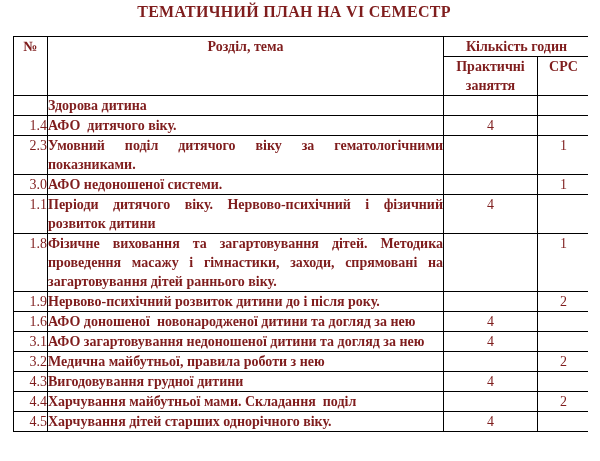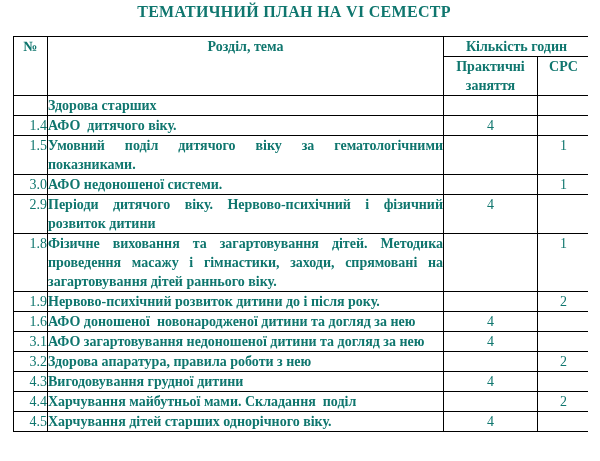--- a/index.html
+++ b/index.html
@@ -2,21 +2,21 @@
 <html><head>
 <meta charset="utf-8">
 <style>
   * { box-sizing: border-box; }
   html, body { margin: 0; padding: 0; background: #ffffff; }
   .page {
     position: relative;
     width: 588px;
     height: 461px;
     background: #ffffff;
-    color: #0f766e;
+    color: #7f1d1d;
     font-family: "Liberation Serif", "DejaVu Serif", serif;
     overflow: hidden;
   }
   .title {
     position: absolute;
     top: 3px;
     left: 0;
     width: 100%;
     margin: 0;
     text-align: center;
@@ -78,48 +78,48 @@
         <th colspan="2">Кількість годин</th>
       </tr>
       <tr>
         <th>Практичні заняття</th>
         <th>СРС</th>
       </tr>
     </thead>
     <tbody>
   <tr>
     <td class="cell-num"></td>
-    <td class="cell-topic bold">Здорова старших</td>
+    <td class="cell-topic bold">Здорова дитина</td>
     <td class="cell-practical"></td>
     <td class="cell-srs"></td>
   </tr>
 
   <tr>
     <td class="cell-num">1.4</td>
     <td class="cell-topic">АФО  дитячого віку.</td>
     <td class="cell-practical">4</td>
     <td class="cell-srs"></td>
   </tr>
 
   <tr>
-    <td class="cell-num">1.5</td>
+    <td class="cell-num">2.3</td>
     <td class="cell-topic">Умовний поділ дитячого віку за гематологічними показниками.</td>
     <td class="cell-practical"></td>
     <td class="cell-srs">1</td>
   </tr>
 
   <tr>
     <td class="cell-num">3.0</td>
     <td class="cell-topic">АФО недоношеної системи.</td>
     <td class="cell-practical"></td>
     <td class="cell-srs">1</td>
   </tr>
 
   <tr>
-    <td class="cell-num">2.9</td>
+    <td class="cell-num">1.1</td>
     <td class="cell-topic">Періоди дитячого віку. Нервово-психічний і фізичний розвиток дитини</td>
     <td class="cell-practical">4</td>
     <td class="cell-srs"></td>
   </tr>
 
   <tr>
     <td class="cell-num">1.8</td>
     <td class="cell-topic">Фізичне виховання та загартовування дітей. Методика проведення масажу і гімнастики, заходи, спрямовані на загартовування дітей раннього віку.</td>
     <td class="cell-practical"></td>
     <td class="cell-srs">1</td>
@@ -141,21 +141,21 @@
 
   <tr>
     <td class="cell-num">3.1</td>
     <td class="cell-topic">АФО загартовування недоношеної дитини та догляд за нею</td>
     <td class="cell-practical">4</td>
     <td class="cell-srs"></td>
   </tr>
 
   <tr>
     <td class="cell-num">3.2</td>
-    <td class="cell-topic">Здорова апаратура, правила роботи з нею</td>
+    <td class="cell-topic">Медична майбутньої, правила роботи з нею</td>
     <td class="cell-practical"></td>
     <td class="cell-srs">2</td>
   </tr>
 
   <tr>
     <td class="cell-num">4.3</td>
     <td class="cell-topic">Вигодовування грудної дитини</td>
     <td class="cell-practical">4</td>
     <td class="cell-srs"></td>
   </tr>

